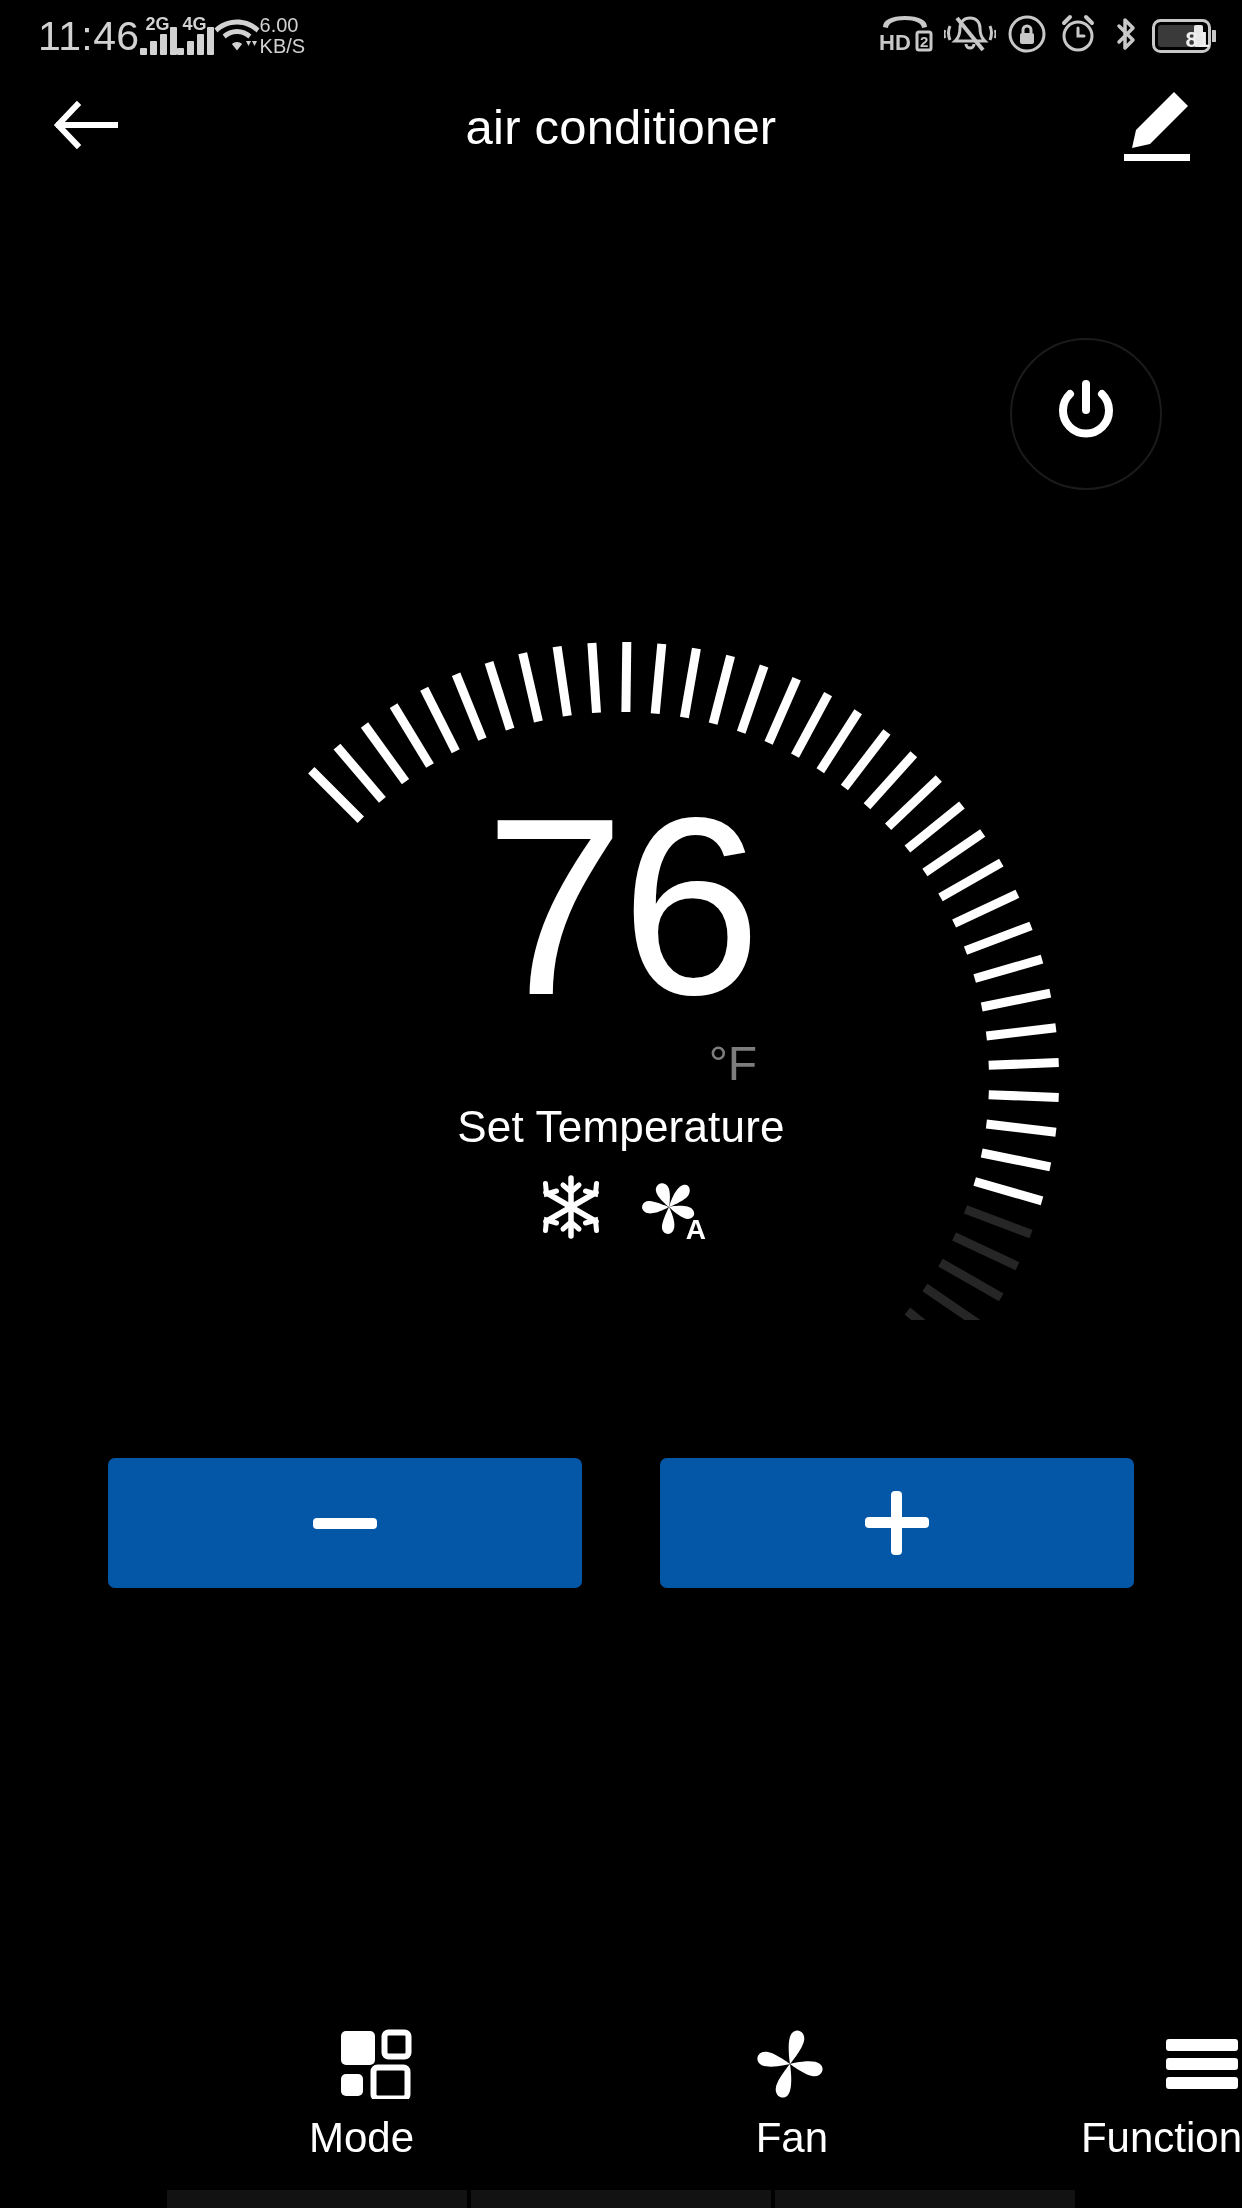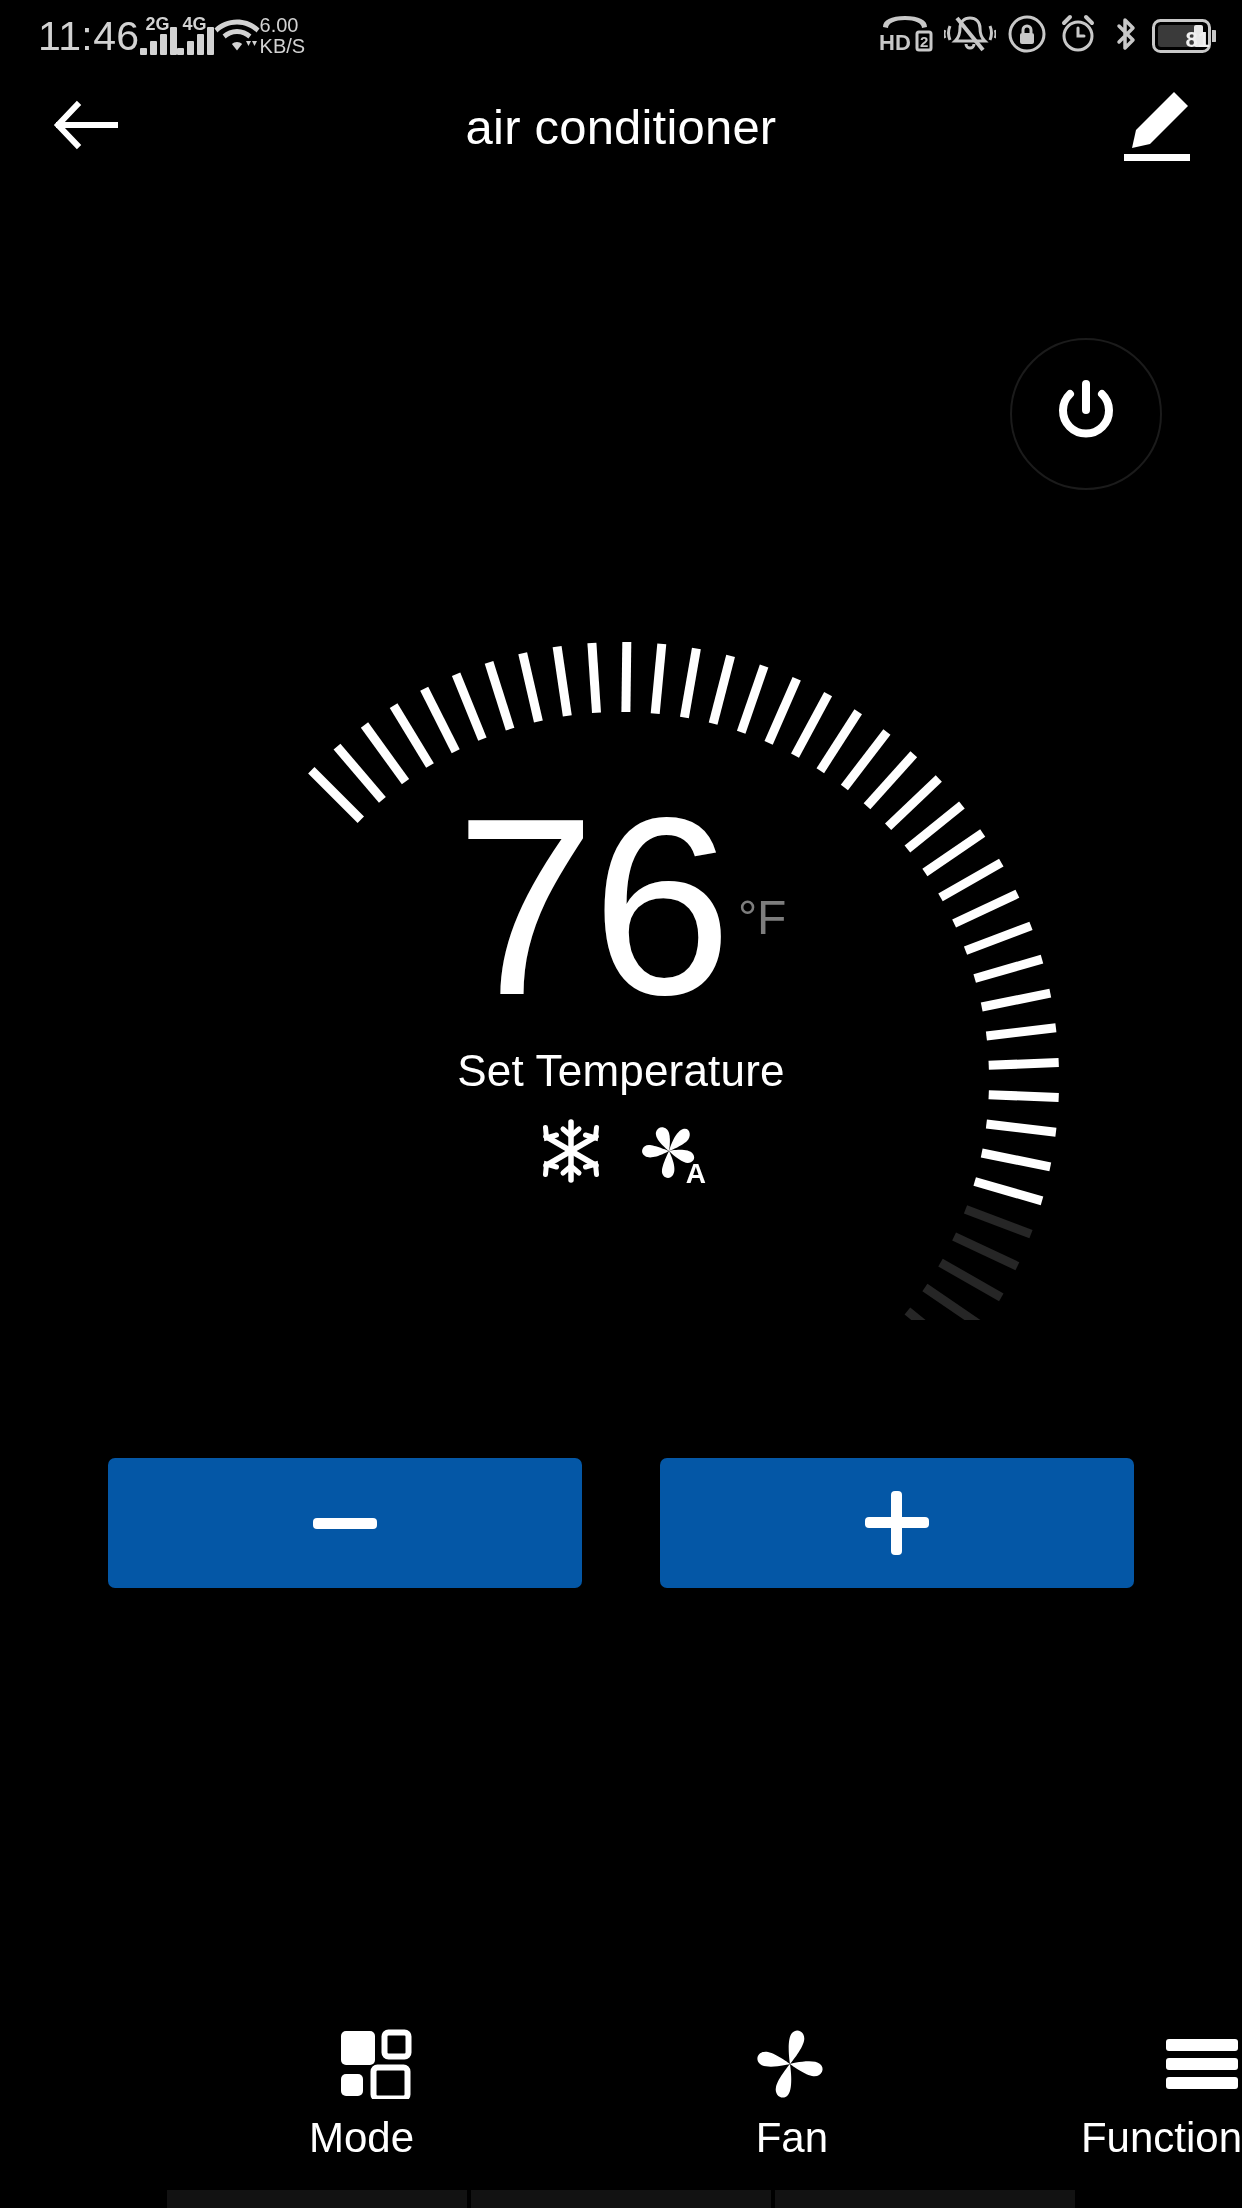--- a/index.html
+++ b/index.html
@@ -65,31 +65,31 @@
   #dial{
     position:absolute; left:161px; top:620px;
     width:920px; height:700px;
   }
   #dial svg{ display:block; width:100%; height:100%; }
   #dial-center{
     position:absolute; left:0; top:0; width:920px; height:700px;
     display:flex; flex-direction:column; align-items:center; justify-content:flex-start;
     padding-top:176px;
   }
-  #temp-row{ display:flex; align-items:center; }
+  #temp-row{ display:flex; align-items:flex-end;flex-direction:column; }
   #temp-value{
     font-size:252px; line-height:.88; font-weight:300; color:#fff;
     letter-spacing:-4px;
   }
   #temp-unit{
     font-size:48px; color:#7d7d7d; font-weight:400;
     margin-left:10px; margin-top:22px; line-height:1;
   }
   #set-temp-label{
-    margin-top:28px; font-size:44px; color:#fff; font-weight:400; letter-spacing:.2px;
+    margin-top:14px; font-size:44px; color:#fff; font-weight:400; letter-spacing:.2px;
   }
   #mode-indicators{
     margin-top:22px; display:flex; align-items:center; gap:30px;
   }
 
   
   #stepper{
     position:absolute; left:0; top:1458px; width:1242px; height:130px;
     display:flex; justify-content:center; gap:78px;
   }

